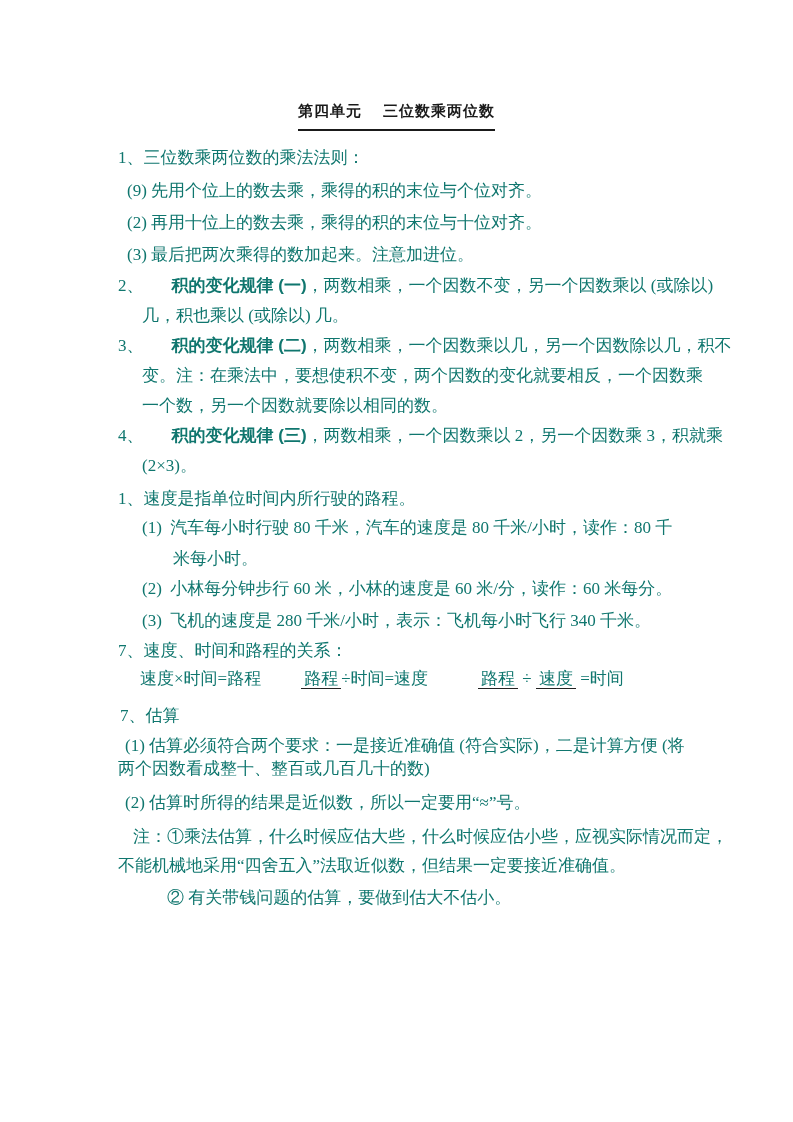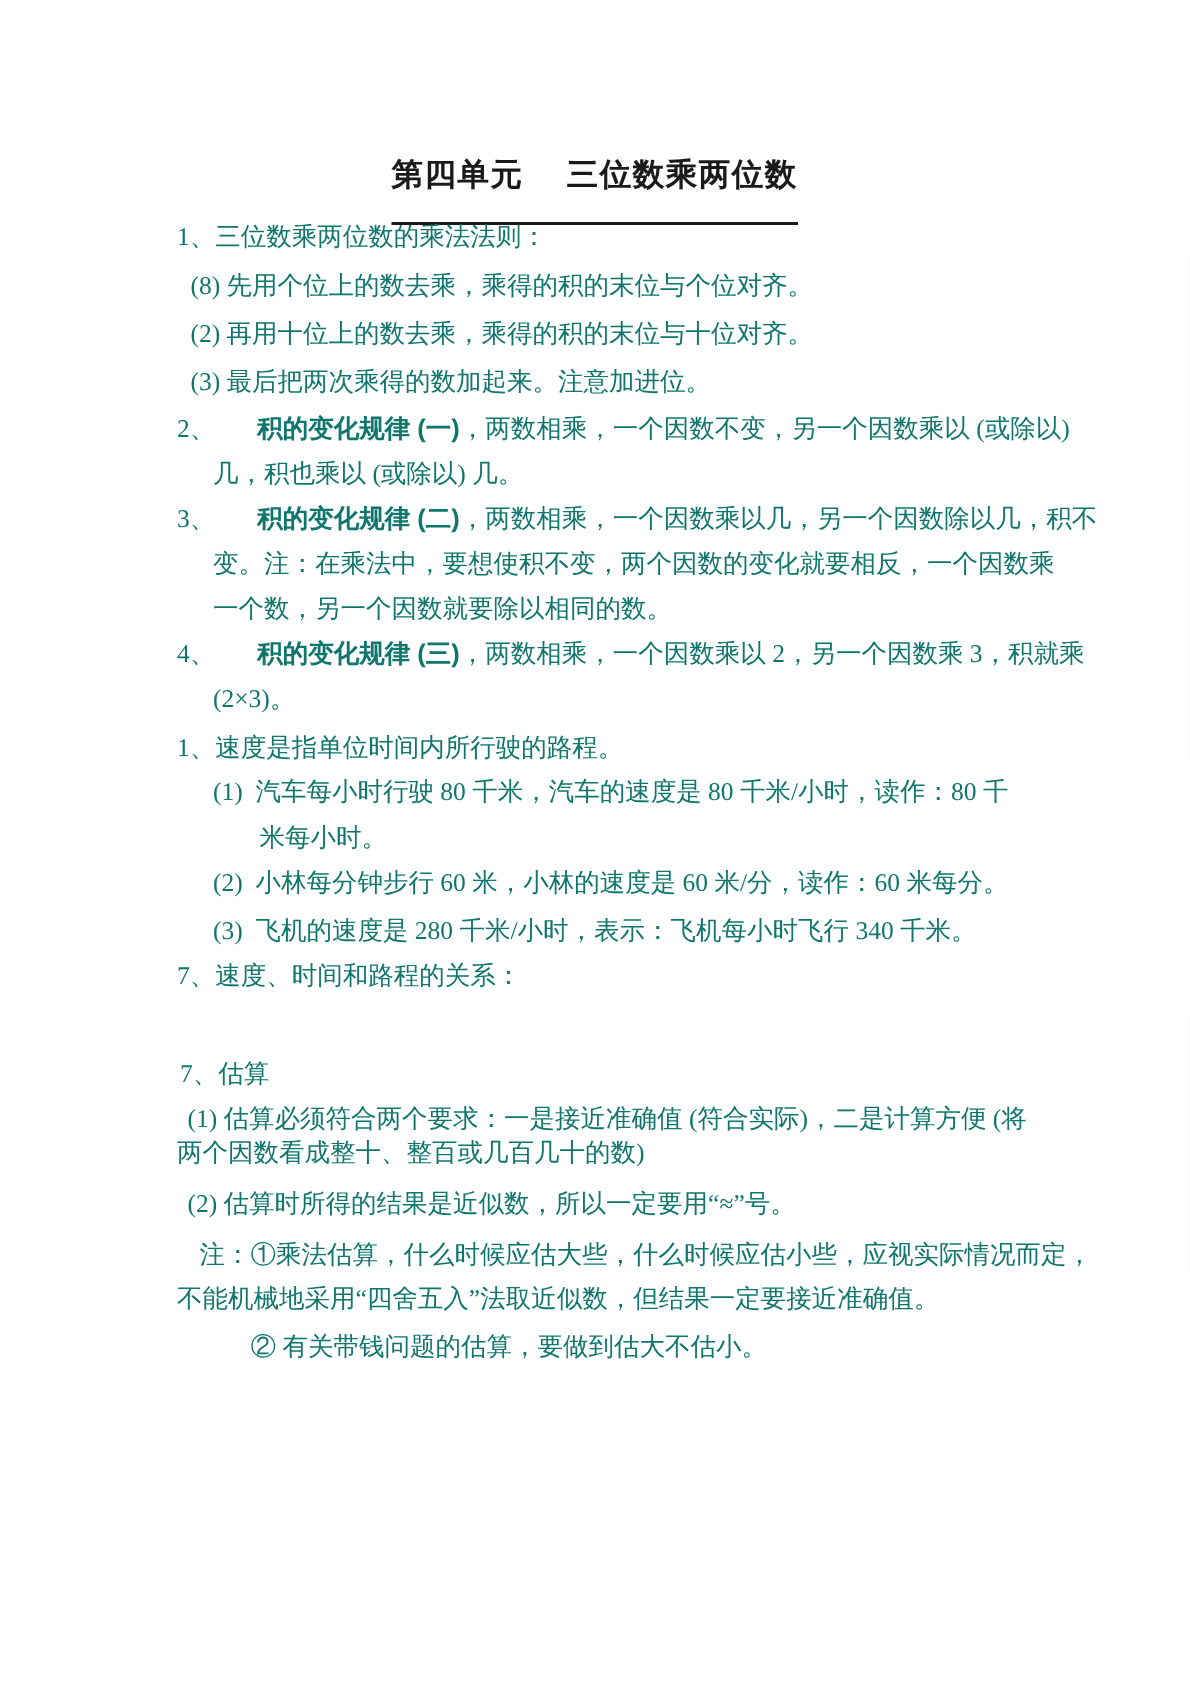--- a/index.html
+++ b/index.html
@@ -14,25 +14,25 @@
     background:#ffffff;
     color:#1a1a1a;
     overflow:hidden;
   }
   .title-wrap{
     position:absolute;top:102px;left:0;width:793px;
     text-align:center;
   }
   .title{
     display:inline-block;
-    font-size:21px;font-weight:700;
+    font-size:15px;font-weight:700;
     font-family:"Liberation Sans","DejaVu Sans",sans-serif;
     letter-spacing:1px;
     border-bottom:2px solid #1a1a1a;
-    padding-bottom:18px;
+    padding-bottom:8px;
     white-space:pre;
   }
   .ln{
     position:absolute;
     font-size:17px;
     line-height:22px;
     white-space:pre;
     color:#0f766e;
   }
   .b{
@@ -51,41 +51,42 @@
 </head>
 <body>
 
 <div class="page">
 
   <div class="title-wrap">
     <span class="title">第四单元　 三位数乘两位数</span>
   </div>
 
   <div class="ln" style="top:147px;left:118px">1、三位数乘两位数的乘法法则：</div>
-  <div class="ln" style="top:180px;left:127px">(8) 先用个位上的数去乘，乘得的积的末位与个位对齐。</div>
+  <div class="ln" style="top:180px;left:127px">(9) 先用个位上的数去乘，乘得的积的末位与个位对齐。</div>
   <div class="ln" style="top:212px;left:127px">(2) 再用十位上的数去乘，乘得的积的末位与十位对齐。</div>
   <div class="ln" style="top:244px;left:127px">(3) 最后把两次乘得的数加起来。注意加进位。</div>
 
   <div class="ln" style="top:275px;left:118px"><span>2、</span><span class="b">积的变化规律 (一)</span><span>，两数相乘，一个因数不变，另一个因数乘以 (或除以)</span></div>
   <div class="ln" style="top:305px;left:142px">几，积也乘以 (或除以) 几。</div>
 
   <div class="ln" style="top:335px;left:118px"><span>3、</span><span class="b">积的变化规律 (二)</span><span>，两数相乘，一个因数乘以几，另一个因数除以几，积不</span></div>
   <div class="ln" style="top:365px;left:142px">变。注：在乘法中，要想使积不变，两个因数的变化就要相反，一个因数乘</div>
   <div class="ln" style="top:395px;left:142px">一个数，另一个因数就要除以相同的数。</div>
 
   <div class="ln" style="top:425px;left:118px"><span>4、</span><span class="b">积的变化规律 (三)</span><span>，两数相乘，一个因数乘以 2，另一个因数乘 3，积就乘</span></div>
   <div class="ln" style="top:455px;left:142px">(2×3)。</div>
 
   <div class="ln" style="top:488px;left:118px">1、速度是指单位时间内所行驶的路程。</div>
   <div class="ln" style="top:517px;left:142px">(1)  汽车每小时行驶 80 千米，汽车的速度是 80 千米/小时，读作：80 千</div>
   <div class="ln" style="top:548px;left:173px">米每小时。</div>
   <div class="ln" style="top:578px;left:142px">(2)  小林每分钟步行 60 米，小林的速度是 60 米/分，读作：60 米每分。</div>
   <div class="ln" style="top:610px;left:142px">(3)  飞机的速度是 280 千米/小时，表示：飞机每小时飞行 340 千米。</div>
 
   <div class="ln" style="top:640px;left:118px">7、速度、时间和路程的关系：</div>
+  <div class="ln" style="top:668px;left:140px"><span>速度×时间=路程</span><span class="gap g40"></span><span class="fu">路程</span><span>÷时间=速度</span><span class="gap g50"></span><span class="fu">路程</span><span> ÷ </span><span class="fu">速度</span><span> =时间</span></div>
 
   <div class="ln" style="top:705px;left:120px">7、估算</div>
   <div class="ln" style="top:735px;left:125px">(1) 估算必须符合两个要求：一是接近准确值 (符合实际)，二是计算方便 (将</div>
   <div class="ln" style="top:758px;left:118px">两个因数看成整十、整百或几百几十的数)</div>
   <div class="ln" style="top:792px;left:125px">(2) 估算时所得的结果是近似数，所以一定要用“≈”号。</div>
   <div class="ln" style="top:855px;left:118px">不能机械地采用“四舍五入”法取近似数，但结果一定要接近准确值。</div>
   <div class="ln" style="top:826px;left:133px">注：①乘法估算，什么时候应估大些，什么时候应估小些，应视实际情况而定，</div>
   <div class="ln" style="top:887px;left:167px">② 有关带钱问题的估算，要做到估大不估小。</div>
 
 </div>

